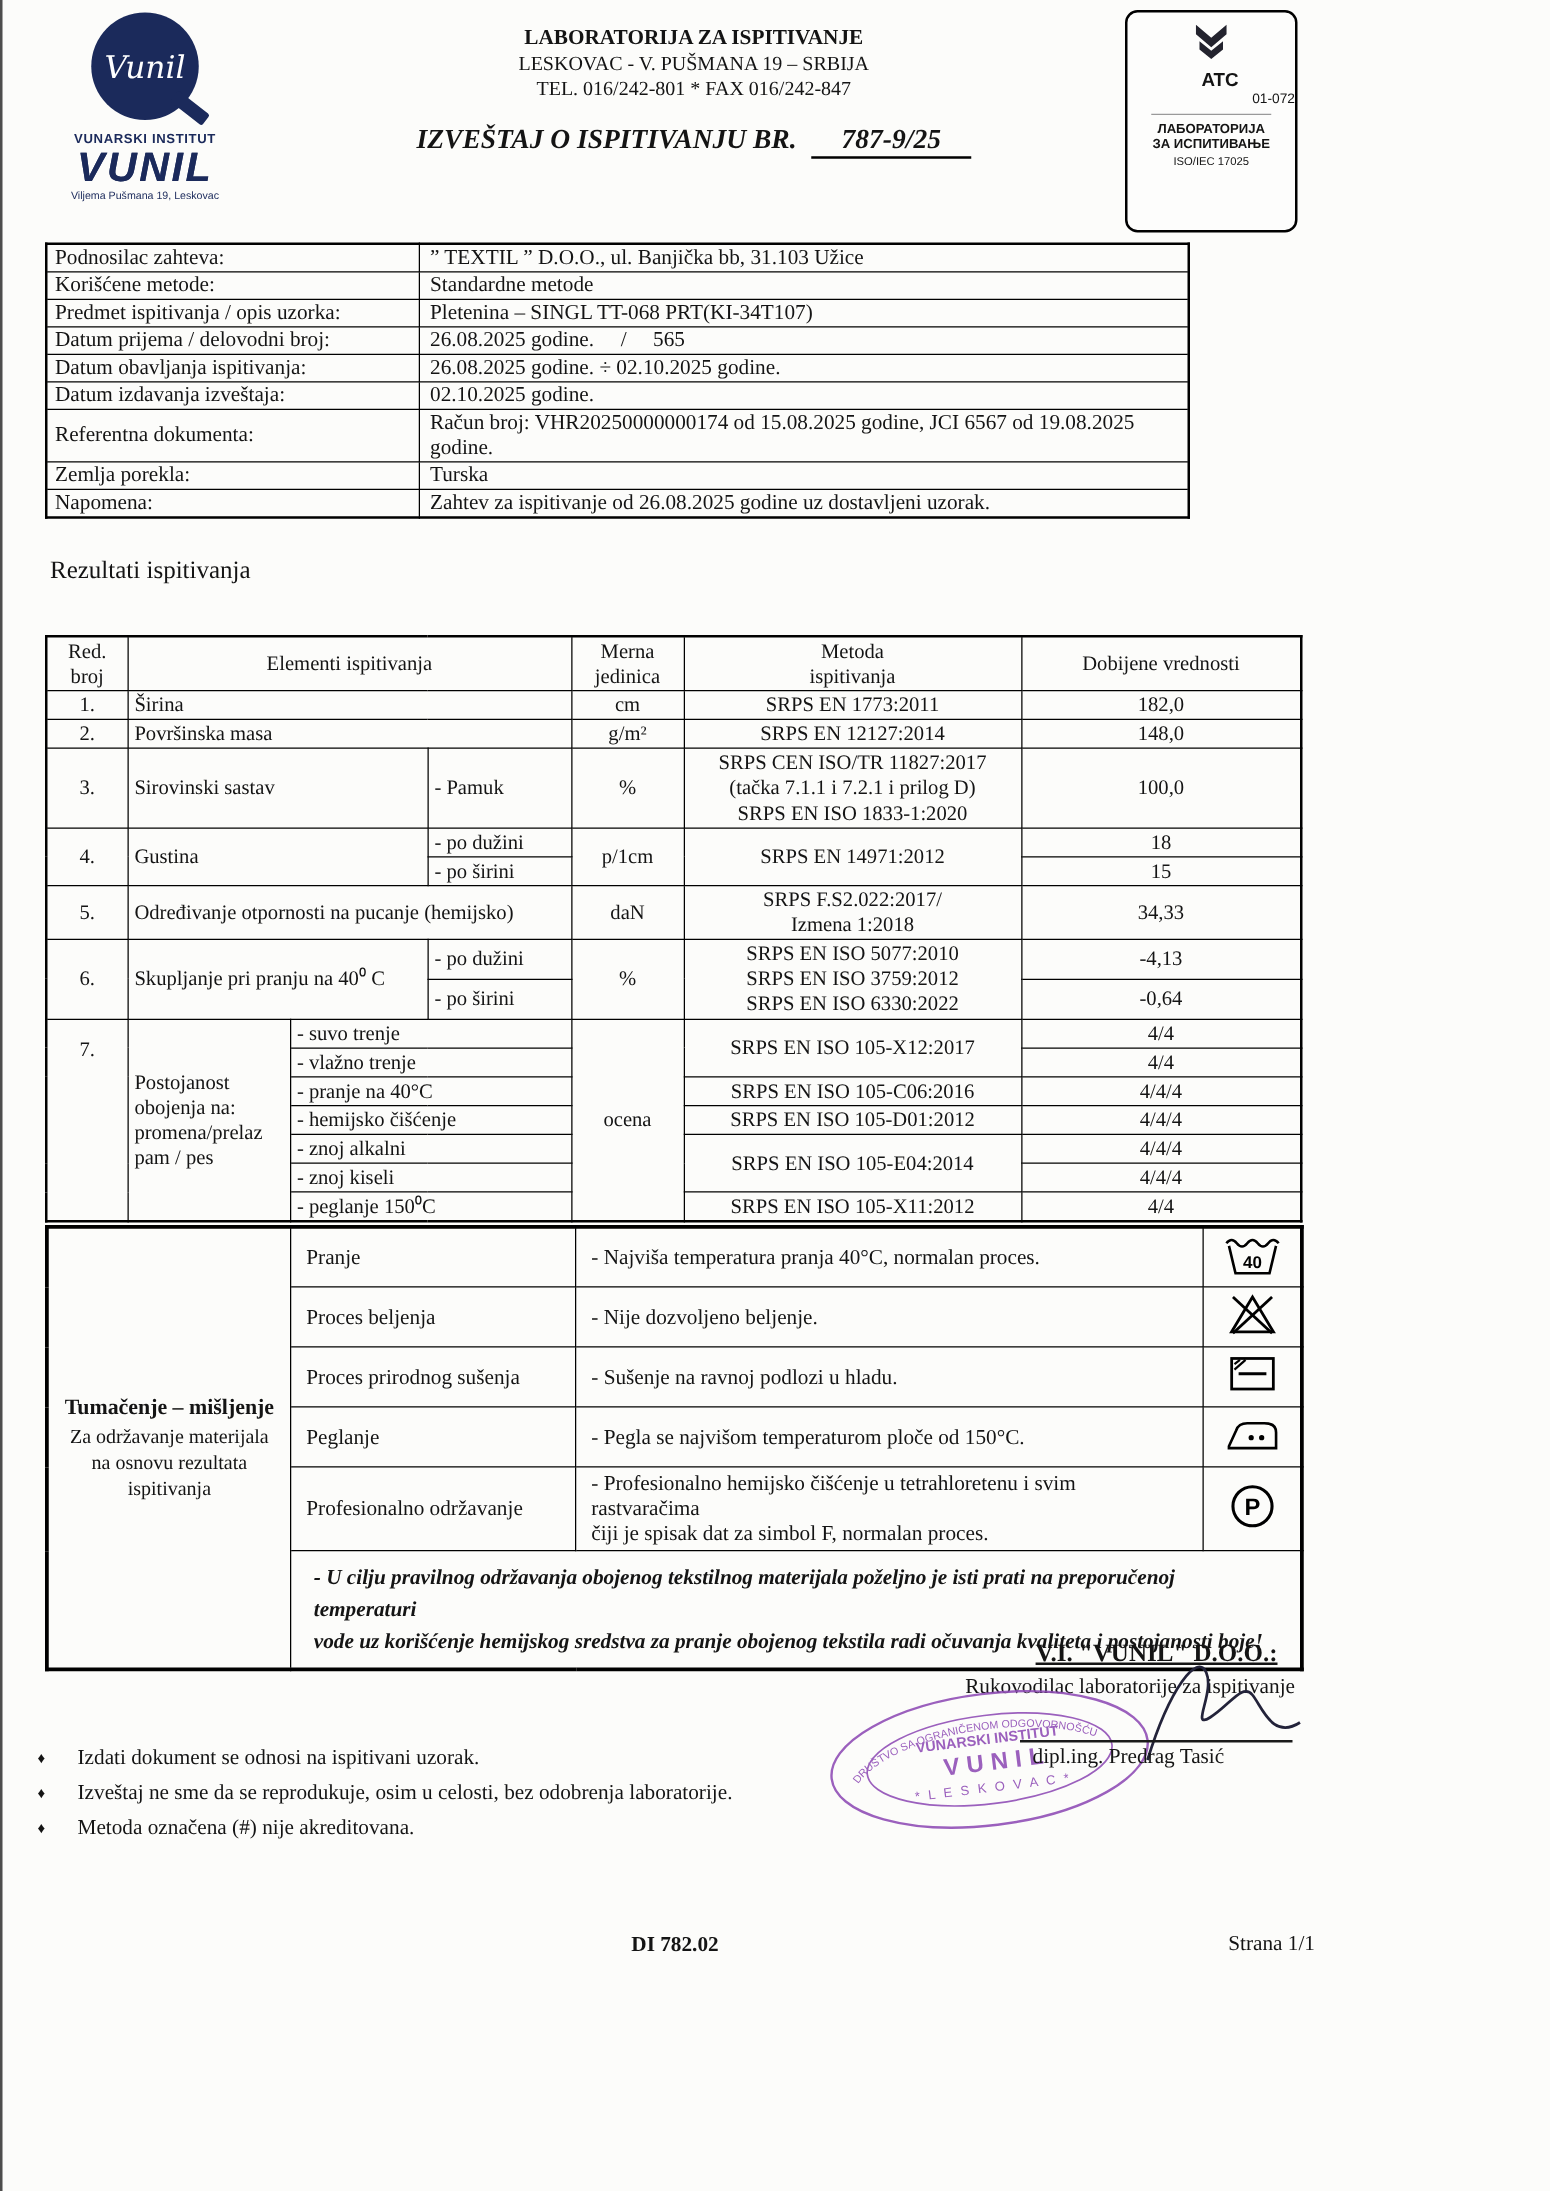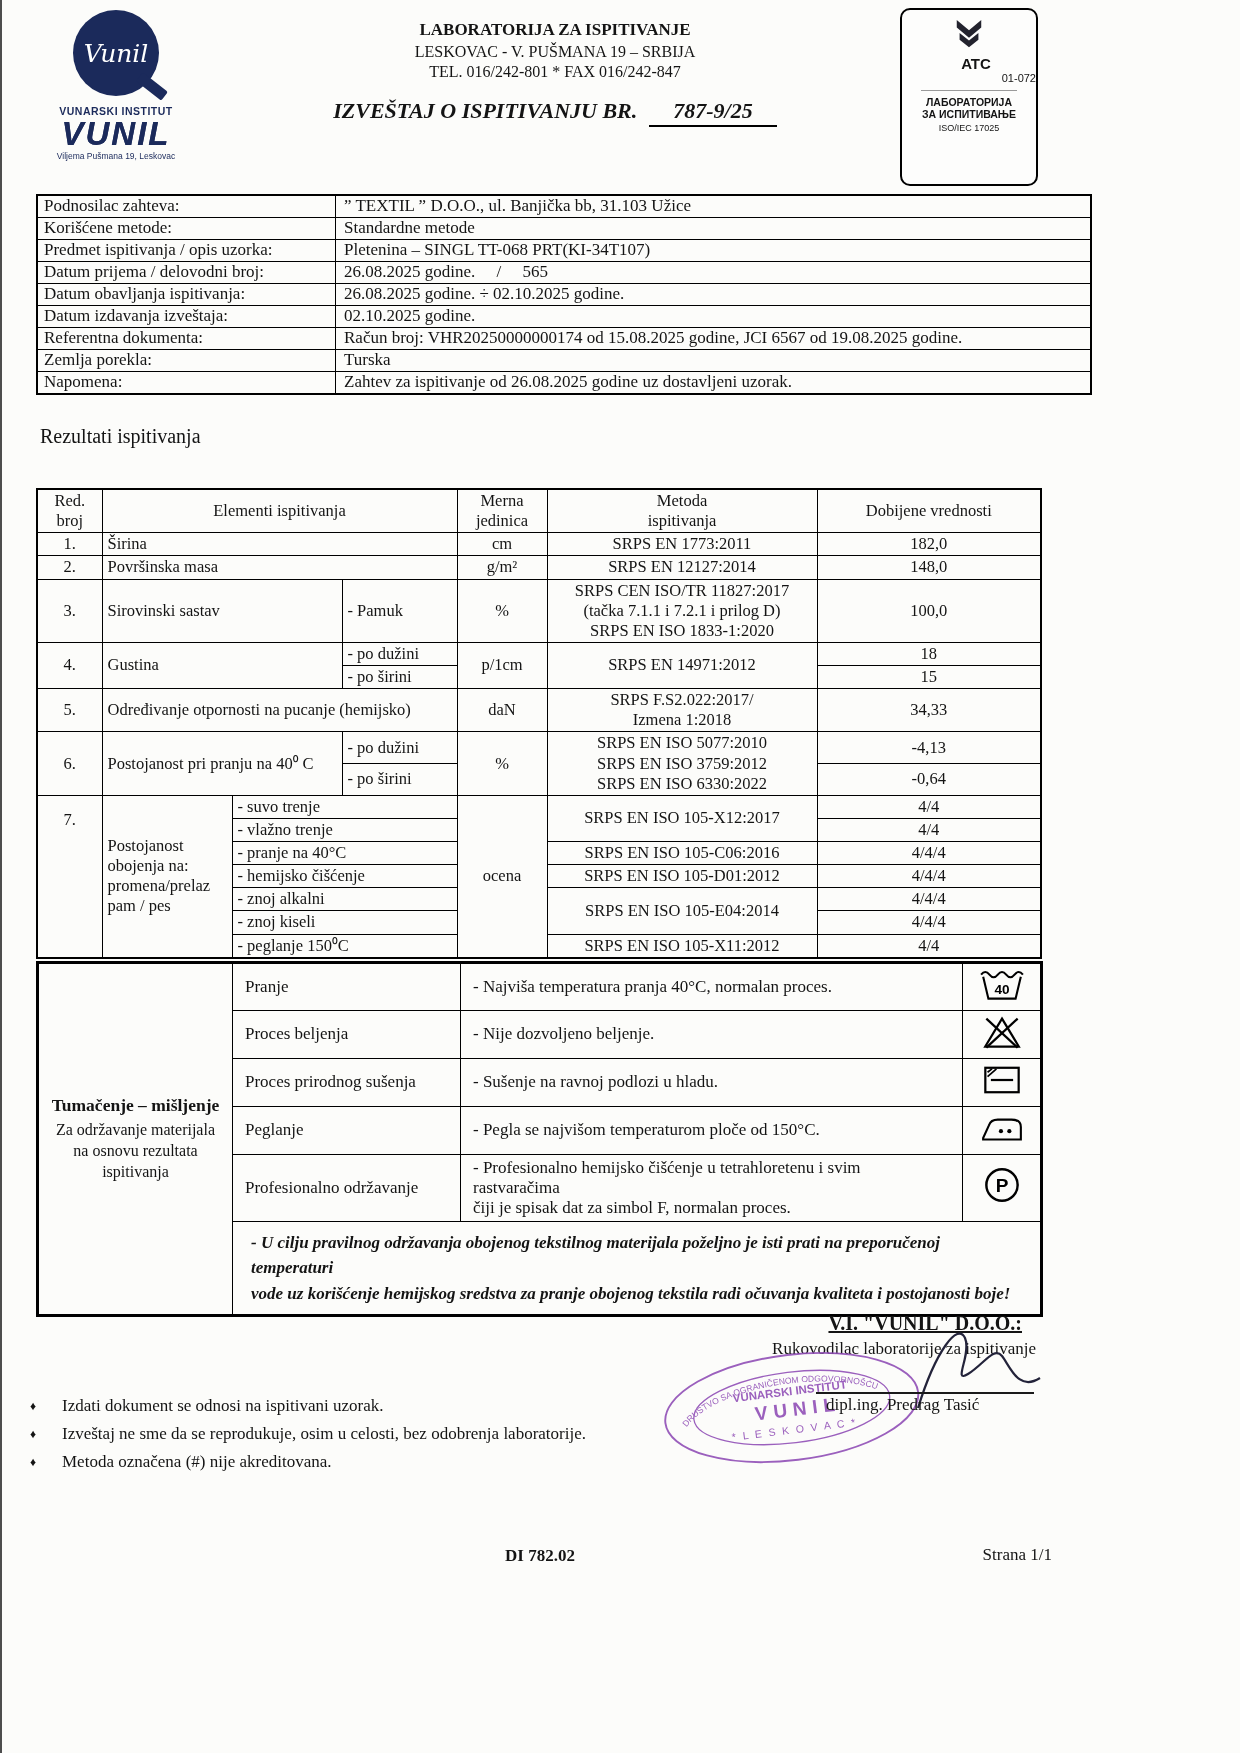--- a/index.html
+++ b/index.html
@@ -31,21 +31,21 @@
   .atc-sep{width:72%;margin:6px auto 5px;border-top:1px solid #9a9a9a;}
   .atc-l1{font-size:10.5px;font-weight:bold;}
   .atc-std{font-size:9px;margin-top:3px;}
 
   
   table{border-collapse:collapse;table-layout:fixed;}
   td{vertical-align:middle;}
   .ml{white-space:pre-line;}
   .ta-l{text-align:left;}
 
-  .info-table{margin:2px 0 0 36px;width:1056px;font-size:17px;border:2px solid #000;}
+  .info-table{margin:2px 0 0 36px;width:916px;font-size:17px;border:2px solid #000;}
   .info-table td{border:1px solid #000;padding:0 8px;height:21px;line-height:1.2;}
   .info-table td.lbl{width:283px;padding-left:6px;}
 
   .section-title{margin:30px 0 0 40px;font-size:20px;}
 
   .results-table{margin:40px 0 0 36px;width:1004px;font-size:16.5px;border:2px solid #000;text-align:center;}
   .results-table td{border:1px solid #000;padding:1px 5px;line-height:1.22;}
   tr.rH{height:40px}.r22{height:22px}.r56{height:56px}.r36{height:36px}.r30{height:30px}.r21{height:21px}
 
   .care-table{margin:2px 0 0 36px;width:1004px;font-size:17px;border:3px solid #000;}
@@ -226,21 +226,21 @@
         <td>5.</td>
         <td colspan="3" class="ta-l">Određivanje otpornosti na pucanje (hemijsko)</td>
         <td>daN</td>
         <td class="ml">SRPS F.S2.022:2017/
 Izmena 1:2018</td>
         <td>34,33</td>
       </tr>
 
       <tr class="r30">
         <td rowspan="2">6.</td>
-        <td colspan="2" rowspan="2" class="ta-l">Postojanost pri pranju na 40⁰ C</td>
+        <td colspan="2" rowspan="2" class="ta-l">Skupljanje pri pranju na 40⁰ C</td>
         <td class="ta-l">- po dužini</td>
         <td rowspan="2">%</td>
         <td rowspan="2" class="ml">SRPS EN ISO 5077:2010
 SRPS EN ISO 3759:2012
 SRPS EN ISO 6330:2022</td>
         <td>-4,13</td>
       </tr>
       <tr class="r30">
         <td class="ta-l">- po širini</td>
         <td>-0,64</td>

